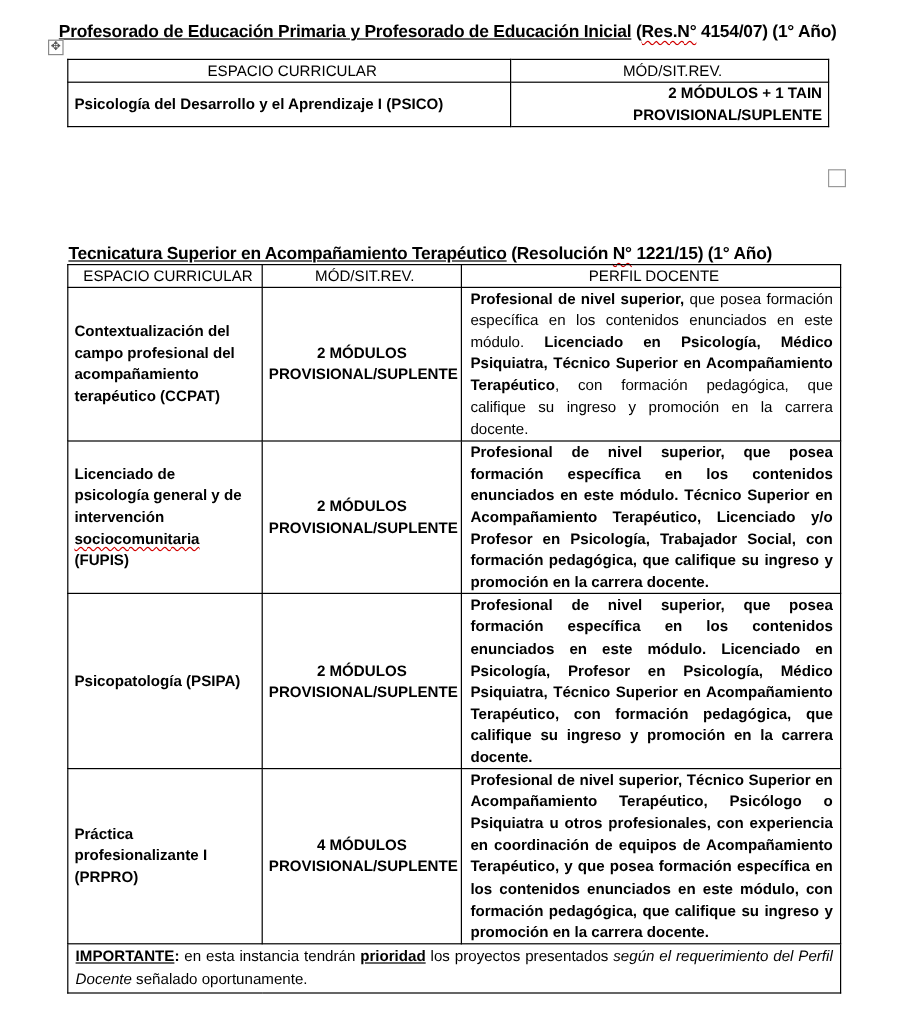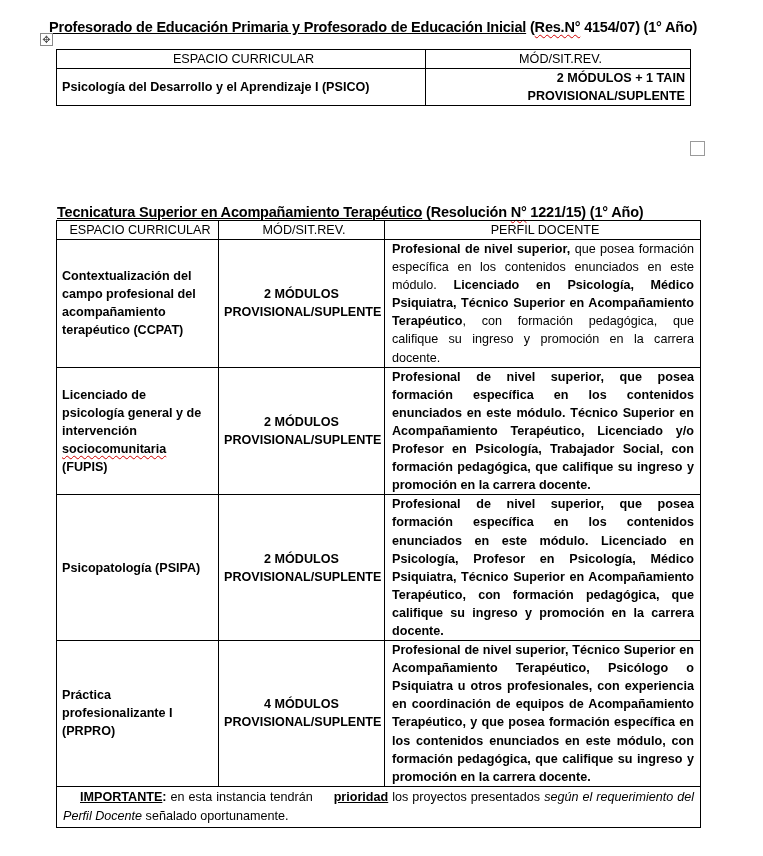--- a/index.html
+++ b/index.html
@@ -28,21 +28,21 @@
   #table2 col.a { width:162px; }
   #table2 col.b { width:166px; }
   #table2 col.c { width:316px; }
   #table2 td { line-height:18.1px; }
   #table2 td.esp { font-weight:bold; }
   #table2 td.mod { font-weight:bold; text-align:center; }
   #table2 td.perfil { text-align:justify; padding:0 6px 0 7px; }
   #table2 td.perfil.bold { font-weight:bold; }
   #table2 td.perfil b { font-weight:bold; }
   #table2 td.note { line-height:19px; text-align:justify; padding:1px 6px 1px 6px; }
-  .note b.u { text-decoration:underline;margin-left:17px; }
+  .note b.u { text-decoration:underline; }
 </style>
 </head>
 <body>
 
 <div class="title" id="title1">
   <span class="u">Profesorado de Educación Primaria y Profesorado de Educación Inicial</span><span> (</span><span class="squiggle">Res.N°</span><span> 4154/07) (1° Año)</span>
 </div>
 
 <div class="move-handle">✥</div>
 

